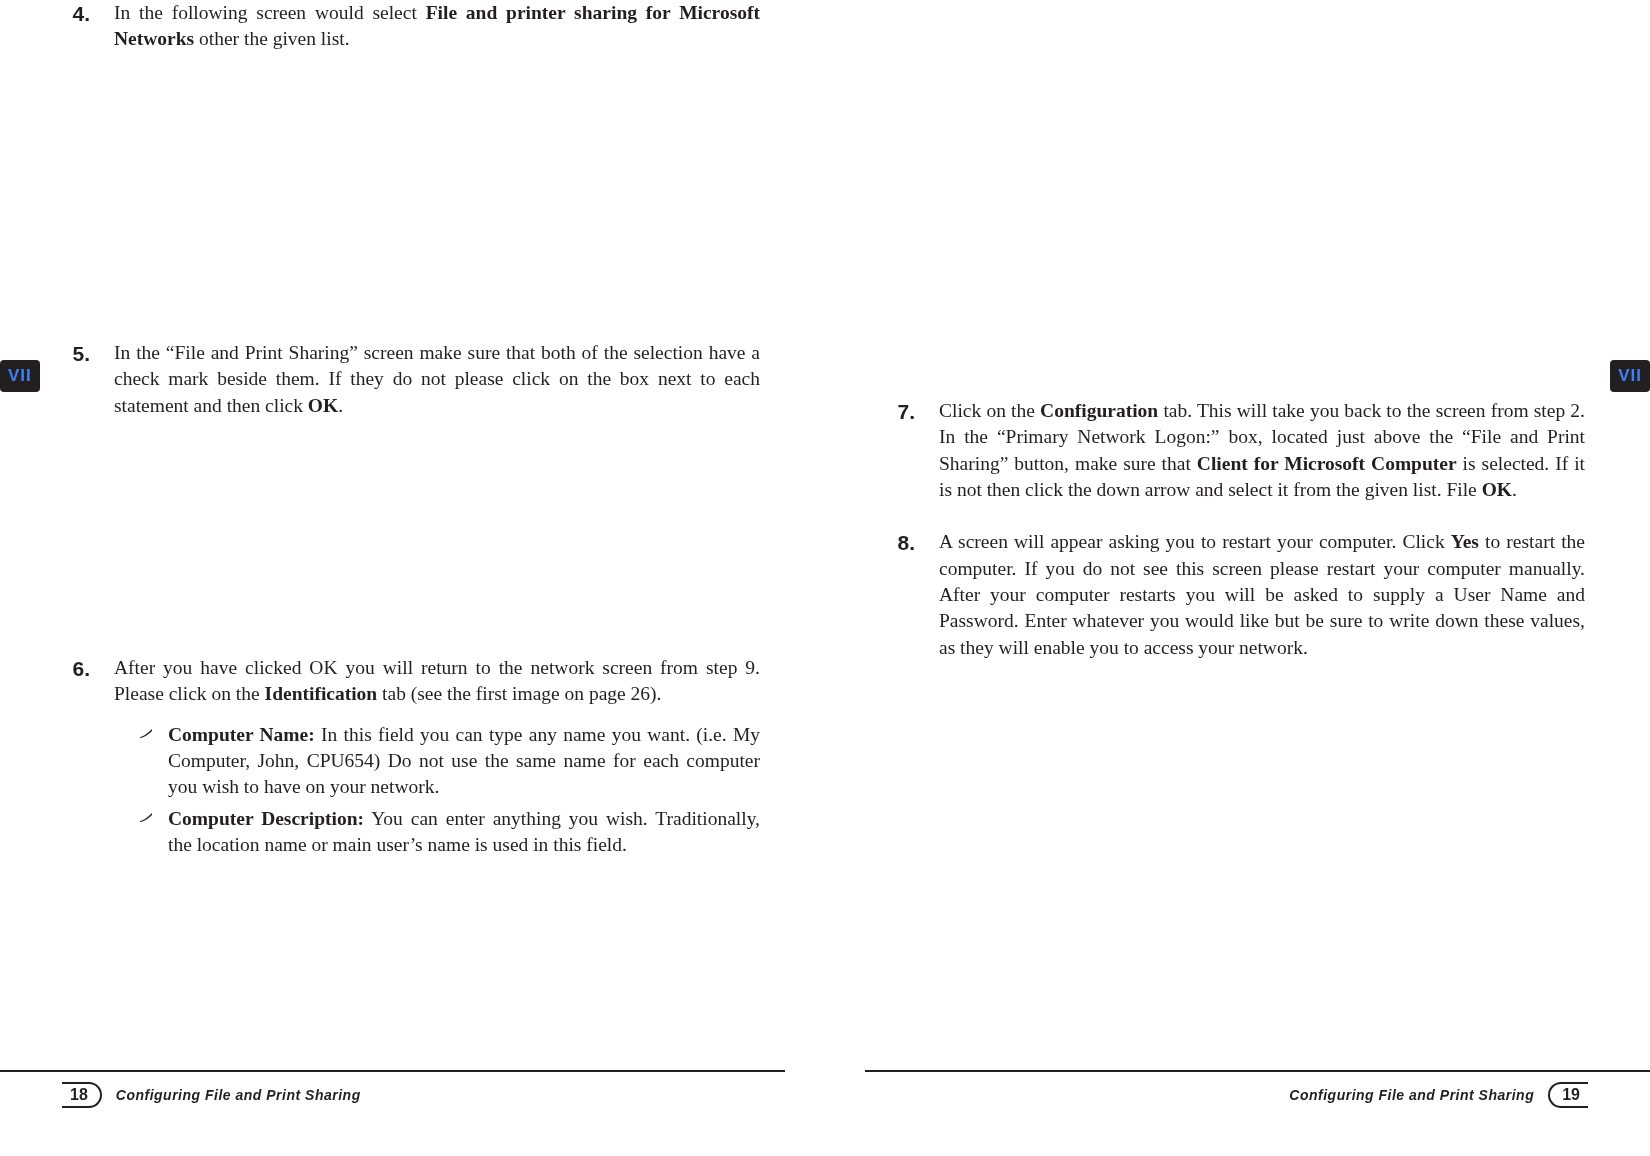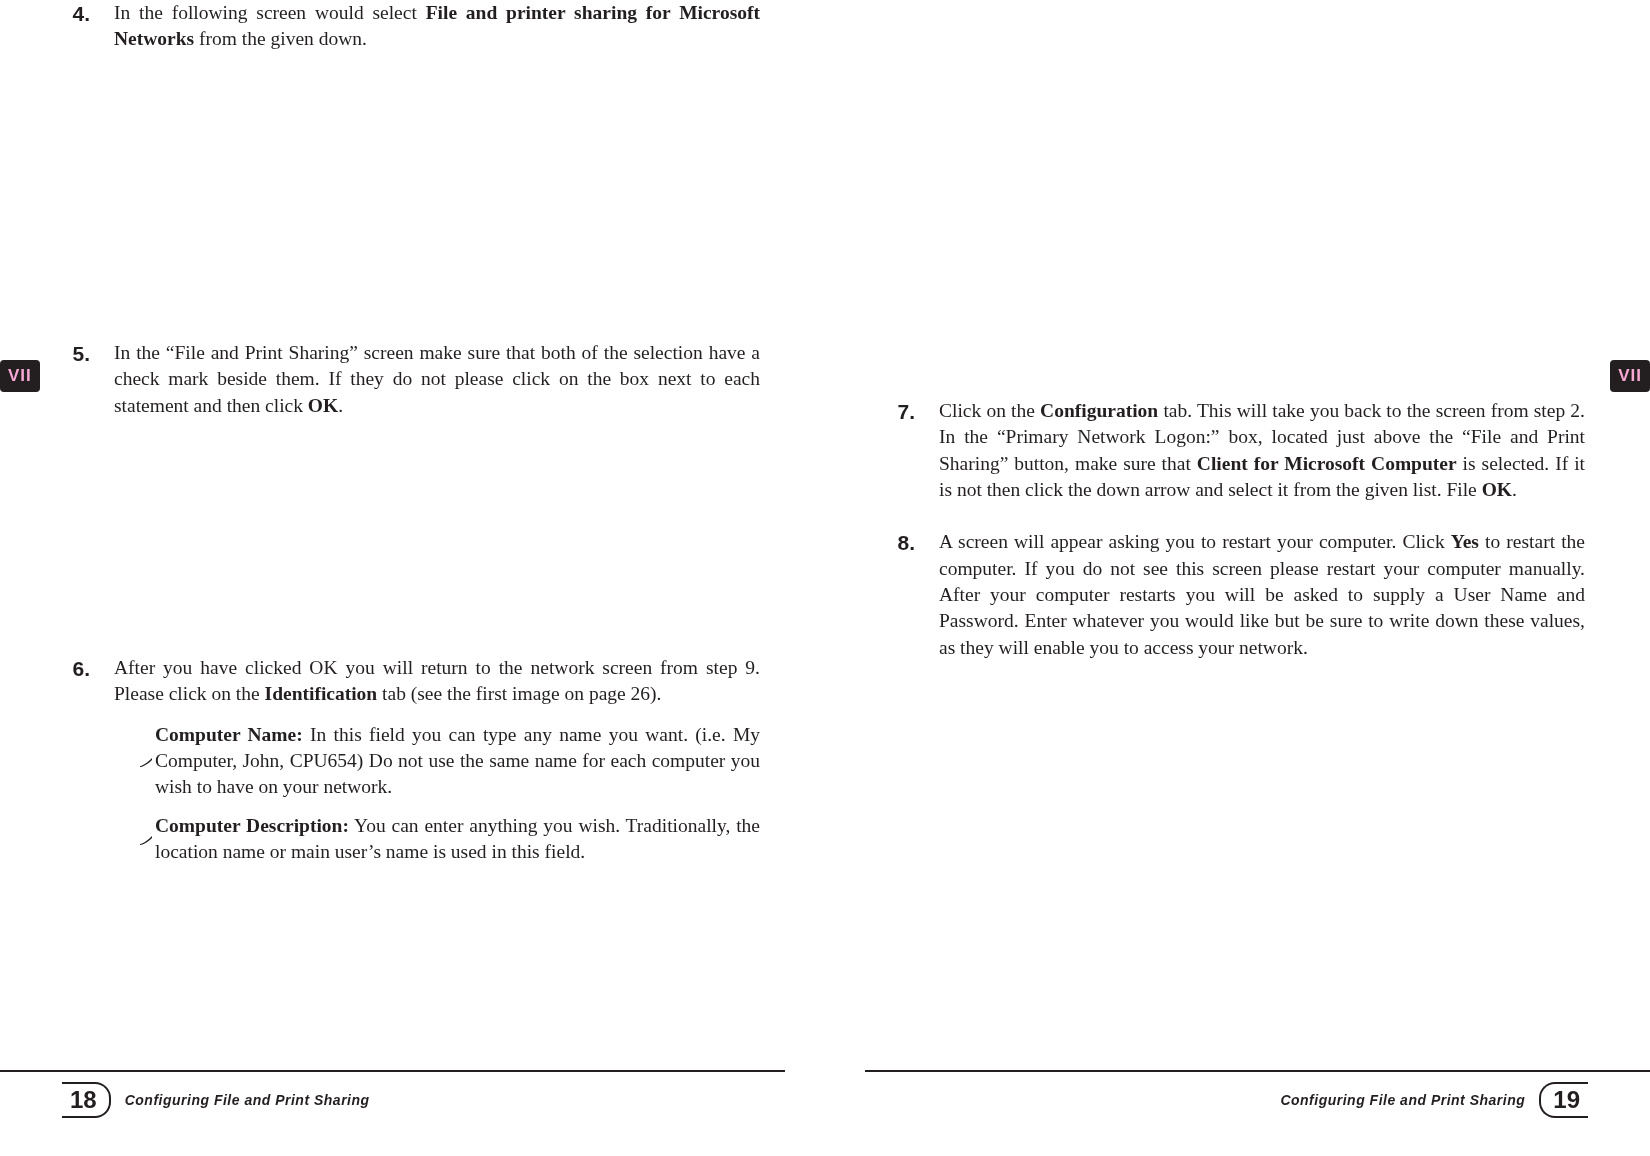--- a/index.html
+++ b/index.html
@@ -25,21 +25,21 @@
     box-sizing: border-box;
   }
   .page.left  { padding: 0 40px 0 90px; }
   .page.right { padding: 0 90px 0 40px; }
 
   
   .side-tab {
     position: absolute;
     top: 360px;
     background: #231f20;
-    color: #f9a8d4;
+    color: #3b82f6;
     font-family: "Arial Narrow", Arial, sans-serif;
     font-weight: 700;
     font-size: 17px;
     letter-spacing: 1px;
     padding: 6px 8px;
     border-radius: 4px;
   }
   .side-tab.left  { left: 0; }
   .side-tab.right { right: 0; }
 
@@ -65,21 +65,21 @@
     gap: 14px;
   }
   .page.left  .footer .inner { left: 62px; }
   .page.right .footer .inner { right: 62px; flex-direction: row-reverse; }
   .page.left  .footer .rule { left: 0;  right: 40px; }
   .page.right .footer .rule { left: 40px; right: 0; }
 
   .page-num {
     font-family: "Arial Narrow", Arial, sans-serif;
     font-weight: 700;
-    font-size: 24px;
+    font-size: 16px;
     background: #ffffff;
     border: 2px solid #231f20;
     padding: 2px 12px 2px 12px;
   }
   .page.left  .page-num { border-radius: 0 16px 16px 0; border-left: none; padding-left: 8px; }
   .page.right .page-num { border-radius: 16px 0 0 16px; border-right: none; padding-right: 8px; text-align: center; }
 
   .section-title {
     font-family: "Arial Narrow", Arial, sans-serif;
     font-weight: 700;
@@ -104,23 +104,22 @@
     width: 30px;
     flex: none;
     text-align: right;
   }
   .step .txt { flex: 1; }
   .step .txt b { font-weight: 700; }
 
   .bullets { margin: 14px 0 0 0; }
   .bullet {
     display: flex;
-    gap: 1px;
-    margin: 12px 0 0 24px;
-    align-items: center;
+    gap: 14px;
+    margin: 5px 0 0 24px;
   }
   .bullet .dot {
     flex: none;
     width: 16px;
     text-align: center;
     line-height: 1;
   }
   .bullet .dot svg { width: 14px; height: 10px; }
   .bullet .btxt {
     flex: 1;
@@ -141,21 +140,21 @@
 
 <div class="spread">
 
   <div class="page left">
     <div class="side-tab left">VII</div>
 
     <div class="block" style="top:0px;">
       <div class="step">
         <div class="num">4.</div>
         <div class="txt">
-          <span>In the following screen would select </span><b>File and printer sharing for Microsoft Networks</b><span> from the given down.</span>
+          <span>In the following screen would select </span><b>File and printer sharing for Microsoft Networks</b><span> other the given list.</span>
         </div>
       </div>
     </div>
 
     <div class="block" style="top:340px;">
       <div class="step">
         <div class="num">5.</div>
         <div class="txt">
           <span>In the “File and Print Sharing” screen make sure that both of the selection have a check mark beside them. If they do not please click on the box next to each statement and then click </span><b>OK</b><span>.</span>
         </div>

